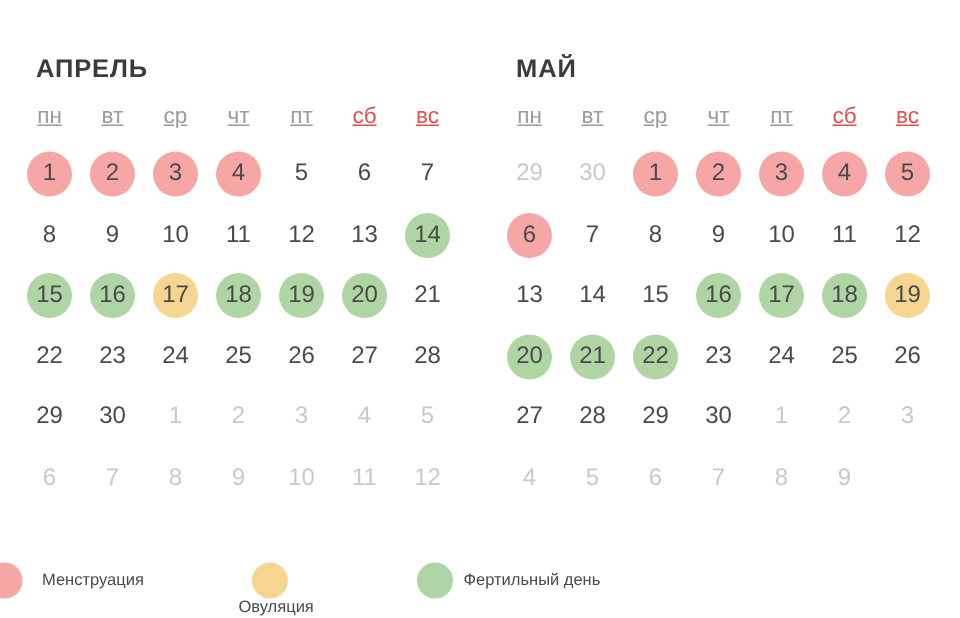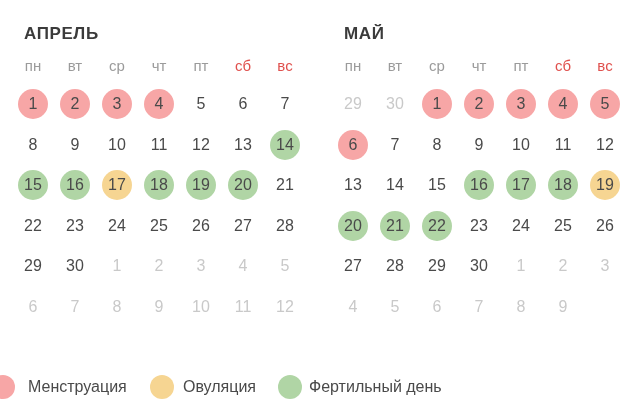--- a/index.html
+++ b/index.html
@@ -3,38 +3,38 @@
 <meta charset="utf-8">
 <style>
   * { margin:0; padding:0; box-sizing:border-box; }
   html,body { background:#fff; }
   .page {
     position:relative; width:640px; height:412px;
     background:#fff; overflow:hidden;
     font-family:"Liberation Sans", sans-serif;
     -webkit-font-smoothing:antialiased;
   }
-  .month { position:absolute; top:4px; width:294px; height:330px;text-align:right; }
+  .month { position:absolute; top:16px; width:294px; height:330px;text-align:right; }
   .month-april { left:12px; }
   .month-may   { left:332px; }
   .month-title {
     position:absolute; left:12px; top:20px;
     font-size:17px; font-weight:bold; letter-spacing:0.6px;
     color:var(--title_text); white-space:nowrap;
   }
   .grid {
     position:absolute; left:0; top:42px;
     display:grid;
     grid-template-columns:repeat(7, 42px);
     grid-template-rows:38px repeat(6, 40.5px);
   }
   .cell {
     display:flex; align-items:center; justify-content:center;
   }
-  .wd { font-size:15px; color:var(--weekday_header); }
+  .wd { font-size:15px; color:var(--weekday_header);text-decoration:underline; }
   .wd.weekend { color:var(--weekend_header); }
   .num {
     font-size:16px; color:var(--day_text);
     display:flex; align-items:center; justify-content:center;
   }
   .muted .num { color:var(--muted_text); }
   .circle {
     width:30px; height:30px; border-radius:50%;
   }
   .bg-menstruation { background:var(--menstruation); }
@@ -44,24 +44,24 @@
     position:absolute; left:0; top:375px; width:640px; height:26px;
   }
   .legend-item {
     position:absolute; top:0; height:24px;
     display:flex; align-items:center;
   }
   .legend-item .dot {
     width:24px; height:24px; border-radius:50%; flex:0 0 auto;
   }
   .legend-item .lbl {
-    font-size:16px; color:var(--day_text); white-space:nowrap;
+    font-size:11px; color:var(--day_text); white-space:nowrap;
   }
   .li-0 { left:-9px; }  .li-0 .lbl { margin-left:13px; }
-  .li-1 { left:150px; } .li-1 .lbl { margin-left:9px; }
+  .li-1 { left:150px;flex-direction:column; } .li-1 .lbl { margin-left:9px; }
   .li-2 { left:278px;justify-content:space-between; } .li-2 .lbl { margin-left:7px; }
 </style>
 </head>
 <body>
 
 <div class="page">
 
   <section class="month month-april">
     <h2 class="month-title">АПРЕЛЬ</h2>
     <div class="grid">

